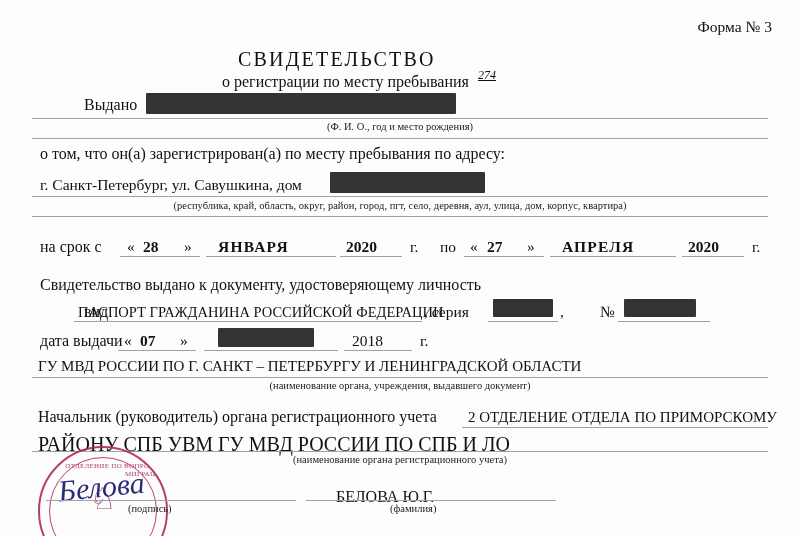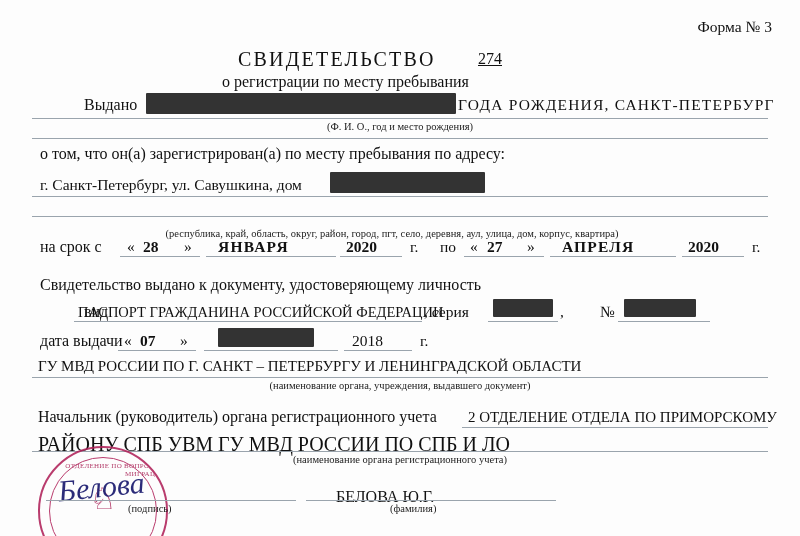--- a/index.html
+++ b/index.html
@@ -31,23 +31,24 @@
     position: absolute;
     left: 238px;
     top: 48px;
     font-size: 20px;
     letter-spacing: 2.2px;
     font-family: "Liberation Serif", serif;
   }
   .doc-number {
     position: absolute;
     left: 478px;
-    top: 50px;
-    font-size: 16px;
+    top: 68px;
+    font-size: 12px;
     text-decoration: underline;
+    font-style: italic;
   }
   .subtitle {
     position: absolute;
     left: 222px;
     top: 73px;
     font-size: 16px;
   }
 
   .row-label {
     position: absolute;
@@ -147,31 +148,30 @@
 <div class="page">
 
   <div class="form-no">Форма № 3</div>
 
   <div class="title">СВИДЕТЕЛЬСТВО</div>
   <div class="doc-number">274</div>
   <div class="subtitle">о регистрации по месту пребывания</div>
 
   <div class="row-label" style="left:84px; top:96px;">Выдано</div>
   <div class="redact" style="left:146px; top:93px; width:310px; height:21px;"></div>
-  <div class="value value-sp" style="left:458px; top:96px;">ГОДА РОЖДЕНИЯ, САНКТ-ПЕТЕРБУРГ</div>
   <div class="rule" style="left:32px; top:118px; width:736px;"></div>
   <div class="caption" style="left:32px; top:121px; width:736px;">(Ф. И. О., год и место рождения)</div>
   <div class="rule" style="left:32px; top:138px; width:736px;"></div>
 
   <div class="row-label" style="left:40px; top:145px;">о том, что он(а) зарегистрирован(а) по месту пребывания по адресу:</div>
 
   <div class="value" style="left:40px; top:176px;font-family:Liberation Serif, serif;">г. Санкт-Петербург, ул. Савушкина, дом</div>
   <div class="redact" style="left:330px; top:172px; width:155px; height:21px;"></div>
   <div class="rule" style="left:32px; top:196px; width:736px;"></div>
-  <div class="caption" style="left:24px; top:200px; width:736px;margin-top:28px;">(республика, край, область, округ, район, город, пгт, село, деревня, аул, улица, дом, корпус, квартира)</div>
+  <div class="caption" style="left:32px; top:200px; width:736px;">(республика, край, область, округ, район, город, пгт, село, деревня, аул, улица, дом, корпус, квартира)</div>
   <div class="rule" style="left:32px; top:216px; width:736px;"></div>
 
   <div class="row-label" style="left:40px; top:238px;">на срок с</div>
   <div class="value" style="left:127px; top:238px;">«</div>
   <div class="value" style="left:143px; top:238px; font-weight:bold;">28</div>
   <div class="value" style="left:184px; top:238px;">»</div>
   <div class="rule" style="left:120px; top:256px; width:80px;"></div>
   <div class="value value-sp" style="left:218px; top:238px; font-weight:bold;">ЯНВАРЯ</div>
   <div class="rule" style="left:206px; top:256px; width:130px;"></div>
   <div class="value" style="left:346px; top:238px; font-weight:bold;">2020</div>

